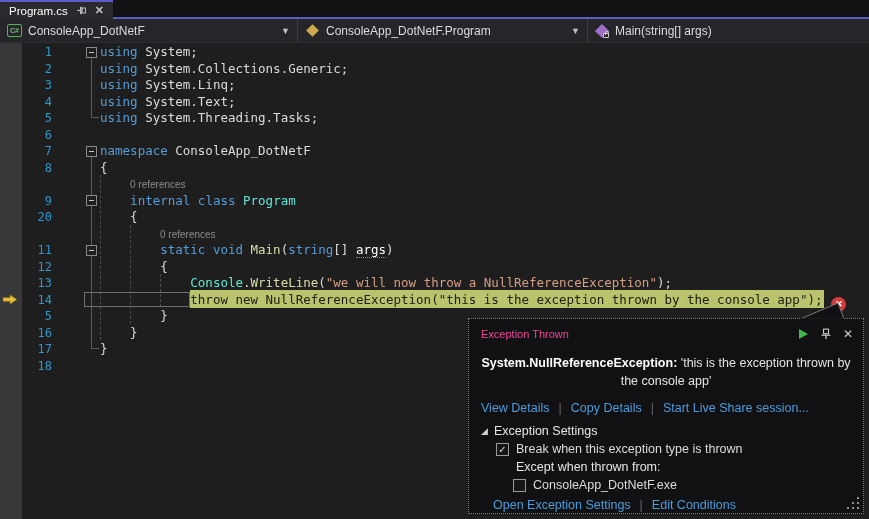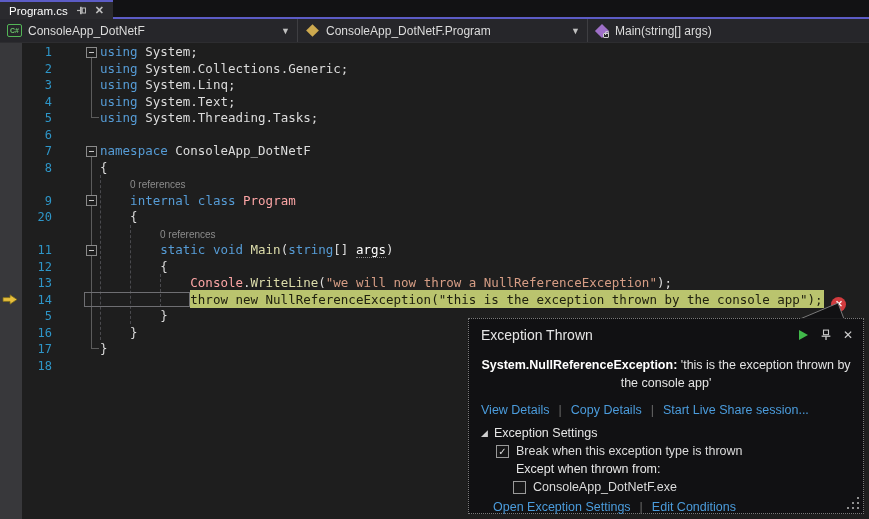--- a/index.html
+++ b/index.html
@@ -33,32 +33,32 @@
   .mline { position:absolute; background:#5C5C5C; z-index:1; }
   #lines { position:absolute; left:0; top:1px; width:100%; z-index:2; }
   .crow { height:16.5px; display:flex; position:relative; font-family:"DejaVu Sans Mono",monospace; font-size:12.5px; line-height:16.5px; white-space:pre; }
   .bp { width:22px; flex:none; display:flex; align-items:center; padding-left:2px; }
   .ln { width:30px; flex:none; text-align:right; color:#2E96C8; font-size:12px; }
   .sp { width:32px; flex:none; }
   .fd { width:14px; flex:none; display:flex; align-items:center; justify-content:center; }
   .code { margin-left:2px; color:#DCDCDC;text-align:center; }
   .foldbox { width:11px; height:11px; border:1px solid #8A8A8A; background:#1E1E1E; position:relative; z-index:3; }
   .foldbox::before { content:""; position:absolute; left:2px; right:2px; top:4px; height:1px; background:#C8C8C8; }
-  .tok-kw{color:#569CD6} .tok-ty{color:#fca5a5} .tok-me{color:#DCDCAA} .tok-st{color:#D69D85} .tok-pl{color:#DCDCDC}
+  .tok-kw{color:#569CD6} .tok-ty{color:#5eead4} .tok-me{color:#DCDCAA} .tok-st{color:#D69D85} .tok-pl{color:#DCDCDC}
   .tok-pm{color:#ffffff; border-bottom:1px dotted #8C8C8C;}
   .tok-dark{background:#BAC46E; color:#20210F; padding:1.5px 2px 1.5px 0;}
   .lens{ font-size:10px; color:#8C8C8C; font-family:"Liberation Sans",sans-serif; }
   .stmtbox{ position:absolute; left:84px; top:0.5px; width:106px; height:15px; border:1px solid #6E6E72; z-index:1; }
   .erricon{ display:inline-flex; width:15px; height:15px; border-radius:50%; background:#D23B3E; color:#fff; font-size:9px; font-weight:bold; align-items:center; justify-content:center; margin-left:7px; vertical-align:-3px; font-family:"Liberation Sans",sans-serif; line-height:15px; }
 
   
   #popup { position:absolute; left:468px; top:318px; width:396px; height:196px; background:#111113; border:1px dotted #7A7A7A; font-size:12.5px; color:#DCDCDC; z-index:20; }
   #tail { position:absolute; left:330px; top:-17px; width:52px; height:17px; z-index:21; }
   .ptitle { display:flex; align-items:center; padding:8px 10px 0 12px; }
-  .ptitle .txt { font-size:14px; color:#e5e5e5; }
+  .ptitle .txt { font-size:11px; color:#ec4899; }
   .picons { margin-left:auto; display:flex; align-items:center; gap:11px; }
   .picons .x { color:#CFCFCF; font-size:12px; }
   .pbody { padding:0 12px; margin-top:13px; line-height:1.45; color:#E4E4E4;text-align:center; }
   .pbody b { color:#FFFFFF; }
   .plinks { padding:0 12px; margin-top:11px; display:flex; align-items:center; gap:9px; color:#4B9CDC; }
   .plinks .sep { color:#666; }
   .plinks span[data-interactable="true"] { cursor:pointer; }
   .psettings { padding:0 12px; margin-top:9px; }
   .exprow { display:flex; align-items:center; gap:6px; color:#E6E6E6; }
   .exp { color:#CFCFCF; font-size:9px; }

